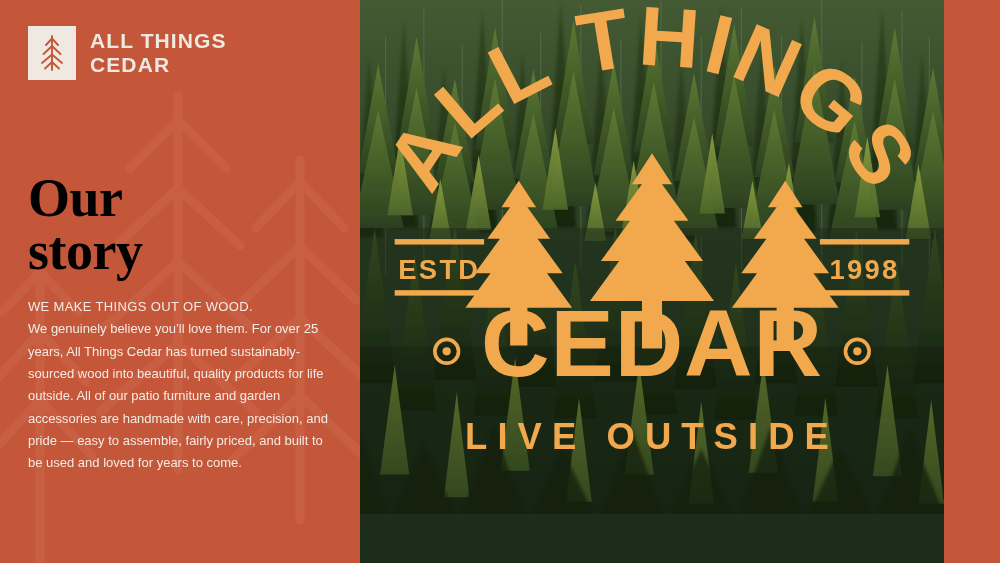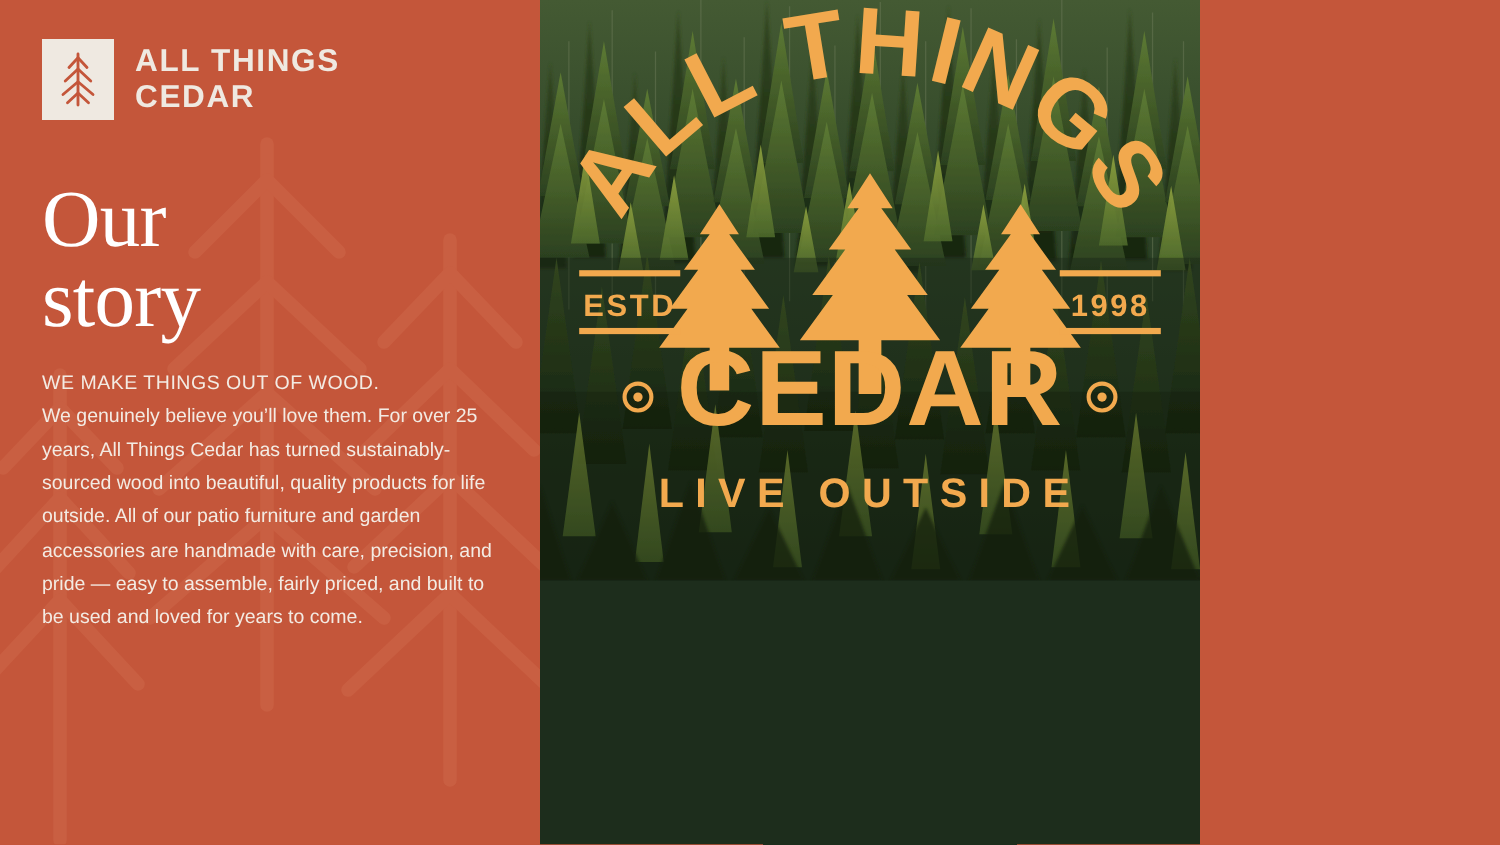--- a/index.html
+++ b/index.html
@@ -3,21 +3,21 @@
 <meta charset="utf-8">
 <style>
   * { margin:0; padding:0; box-sizing:border-box; }
   html,body { width:1000px; height:563px; overflow:hidden; }
   body {
     font-family:"Liberation Sans", sans-serif;
     background:#C4563A;
   }
   .stage {
     position:relative;
-    width:800px; height:563px;
+    width:944px; height:563px;
     display:flex;
     overflow:hidden;
   }
 
   
   .left-panel {
     position:relative;
     width:360px; height:563px;
     background:#C4563A;
     overflow:hidden;
@@ -48,24 +48,24 @@
     font-weight:bold;
     font-size:21px;
     letter-spacing:1.1px;
     line-height:1.16;
     text-transform:uppercase;
   }
   .logo-wordmark span { display:block; }
 
   
   .headline {
-    margin-top:40px;
+    margin-top:92px;
     font-family:"Liberation Serif", serif;
-    font-weight:normal;
-    color:#ffffff;
+    font-weight:bold;
+    color:#000000;
     font-size:54px;
     line-height:0.98;
     letter-spacing:-0.5px;
   }
   .headline span { display:block; }
 
   
   .body-copy {
     margin-top:18px;
     color:#F3EBE3;

